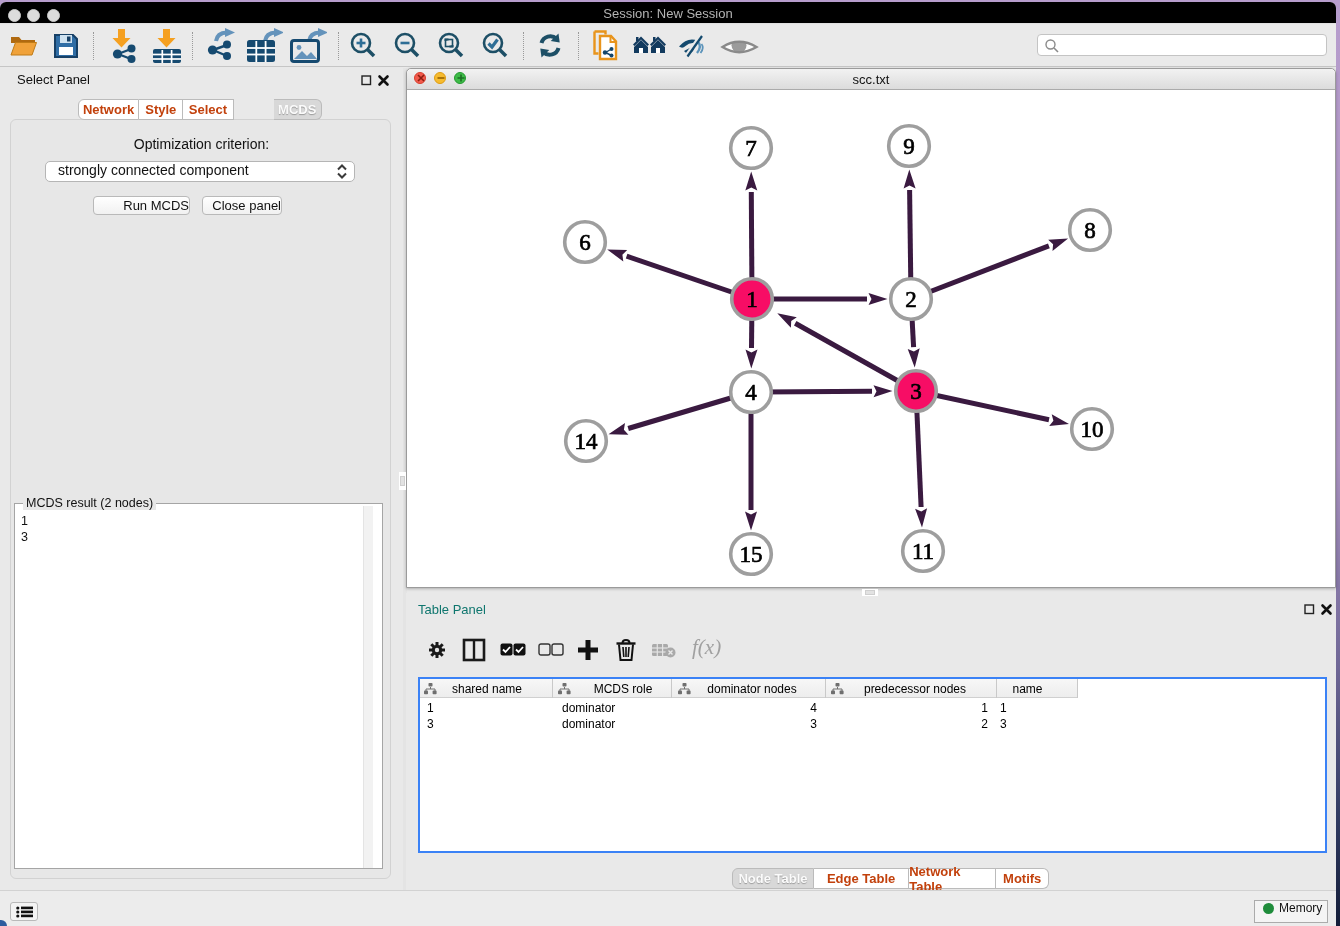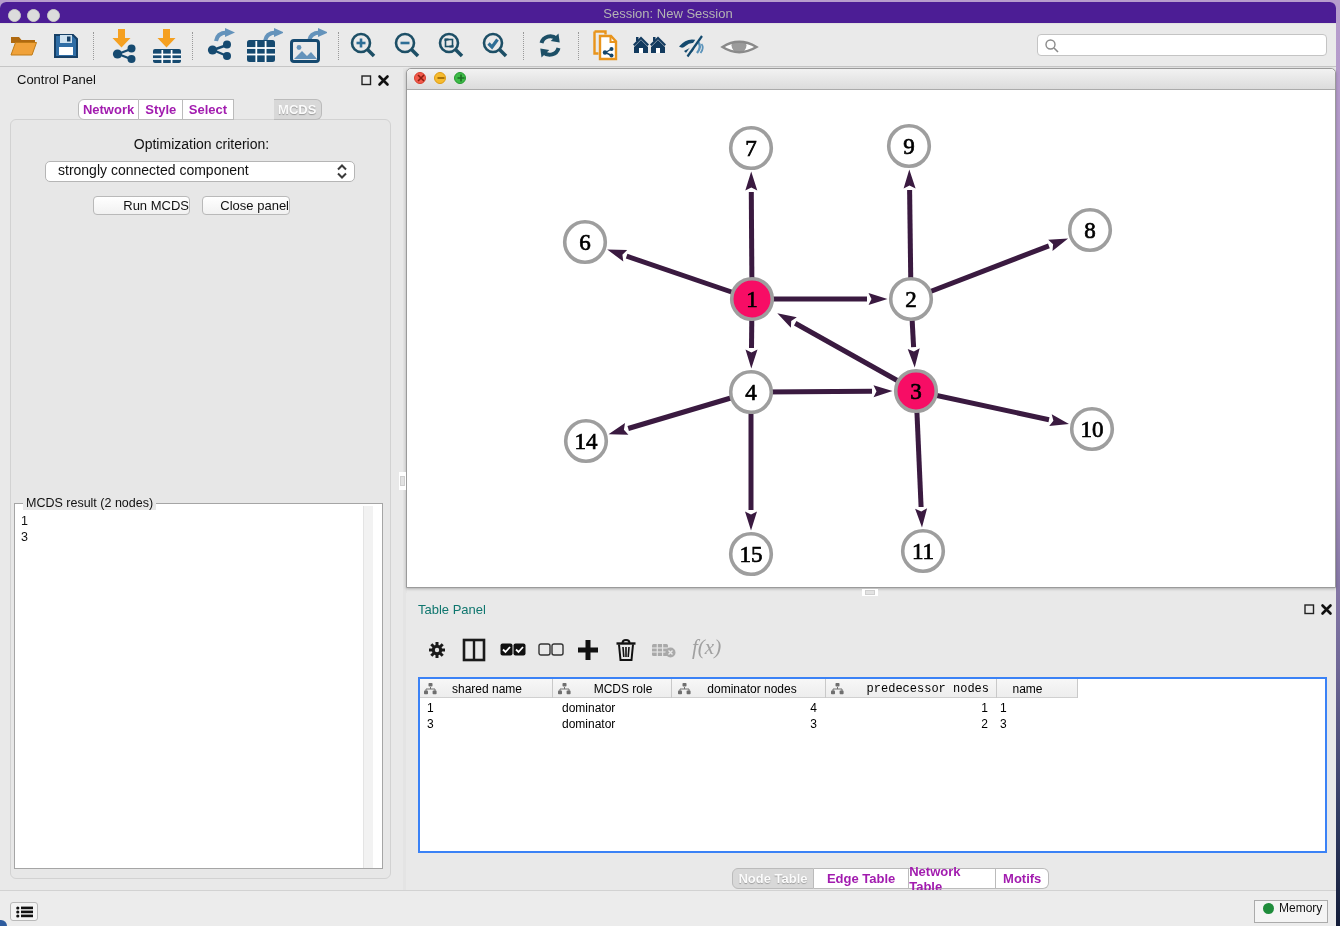--- a/index.html
+++ b/index.html
@@ -1,43 +1,43 @@
 <!DOCTYPE html>
 <html><head>
 <meta charset="utf-8">
 <style>
 * { margin:0; padding:0; box-sizing:border-box; }
 html,body { width:1340px; height:926px; overflow:hidden; font-family:"Liberation Sans",sans-serif; }
 body { background:linear-gradient(180deg,#b79dcd 0%,#a991bf 50%,#6f6796 72%,#323c63 88%,#131c38 100%); position:relative; }
 #win { position:absolute; left:0; top:2px; width:1336px; height:924px; background:#e9e9e9; border-radius:6px 6px 0 0; }
 
-#titlebar { position:absolute; left:0; top:0; width:100%; height:22px; background:#4c1d95; border-radius:6px 6px 0 0; border-bottom:1px solid #e0e0e0;}
+#titlebar { position:absolute; left:0; top:0; width:100%; height:22px; background:#000000; border-radius:6px 6px 0 0; border-bottom:1px solid #e0e0e0;}
 .tl { position:absolute; top:6.5px; width:13px; height:13px; border-radius:50%; background:#dcdcdc; border:1px solid #c9c9c9; }
 #title-text { position:absolute; top:4px; left:0; width:100%; text-align:center; font-size:13px; color:#b4b4b4; }
 
 #toolbar { position:absolute; left:0; top:23px; width:100%; height:42px; background:#eaeaea; border-bottom:1px solid #c6c6c6; }
 .sep { position:absolute; top:7px; height:28px; width:0; border-left:1px dotted #9a9a9a; }
 .ticon { position:absolute; top:6px; }
 #searchbox { position:absolute; left:1037px; top:9px; width:290px; height:22px; background:#fff; border:1px solid #c4c4c4; border-radius:4px; }
 
 #cpanel { position:absolute; left:0; top:66px; width:403px; height:822px; background:#e9e9e9; }
 #cp-head { position:absolute; left:17px; top:4px; font-size:13px; color:#111; }
 #cp-body { position:absolute; left:10px; top:51px; width:381px; height:760px; background:#e7e7e7; border:1px solid #d2d2d2; border-radius:6px; }
 .tabstrip { position:absolute; display:flex; font-size:13px; font-weight:700; }
-.tabstrip .tab { background:#fff; border:1px solid #bbb; border-left:none; color:#a21caf; display:flex; align-items:center; justify-content:center; }
+.tabstrip .tab { background:#fff; border:1px solid #bbb; border-left:none; color:#c2410c; display:flex; align-items:center; justify-content:center; }
 .tabstrip .tab.first { border-left:1px solid #bbb; border-radius:6px 0 0 6px; }
 .tabstrip .tab.last { border-radius:0 6px 6px 0; }
 .tabstrip .tab.sel { background:#d8d8d8; color:#fbfbfb; text-shadow:0 1px 1px #9a9a9a;margin-left:40px; }
 #cp-tabs { left:78px; top:31px; width:244px; height:21px; }
 #cp-tabs .tab:nth-child(1){width:73px;} #cp-tabs .tab:nth-child(2){width:53px;} #cp-tabs .tab:nth-child(3){width:60px;} #cp-tabs .tab:nth-child(4){width:58px;}
 #opt-label { position:absolute; left:0; top:68px; width:403px; text-align:center; font-size:14px; color:#111; }
 #dropdown { position:absolute; left:45px; top:93px; width:310px; height:21px; background:#fff; border:1px solid #b5b5b5; border-radius:5px; font-size:14px; color:#111; line-height:17px; padding-left:12px; }
 .btn { position:absolute; height:19px; background:linear-gradient(#ffffff,#f1f1f1); border:1px solid #b9b9b9; border-radius:4px; font-size:13px; color:#111; text-align:right; line-height:17px; }
 #btn-run { left:93px; top:128px; width:97px; }
-#btn-close { left:202px; top:128px; width:88px; }
+#btn-close { left:202px; top:128px; width:80px; }
 #mcds-box { position:absolute; left:14px; top:435px; width:369px; height:366px; background:#fff; border:1px solid #a5a5a5; }
 #mcds-label { position:absolute; left:23px; top:428px; background:#e7e7e7; padding:0 3px; font-size:12.5px; color:#111; }
 #mcds-text { position:absolute; left:21px; top:445px; font-size:12.5px; color:#111; line-height:16px; }
 #mcds-scroll { position:absolute; right:9px; top:2px; width:10px; height:362px; background:#f2f2f2; border-left:1px solid #e4e4e4; }
 
 #vsplit { position:absolute; left:403px; top:66px; width:4px; height:822px; background:#e4e4e4; }
 
 #netwin { position:absolute; left:406px; top:66px; width:930px; height:520px; background:#fff; border:1px solid #9b9b9b; border-radius:5px 5px 0 0; box-shadow:0 1px 3px rgba(0,0,0,0.25); }
 #net-titlebar { position:absolute; left:0; top:0; width:100%; height:21px; background:linear-gradient(#f2f2f2,#dcdcdc); border-bottom:1px solid #ababab; border-radius:5px 5px 0 0; }
 #net-title { position:absolute; top:3px; width:100%; text-align:center; font-size:13px; color:#111; }
@@ -228,21 +228,21 @@
       <path fill="none" stroke="#8a8a8a" stroke-width="2.4" d="M2.5 15 Q19 4.5 36.5 15 Q19 25.5 2.5 15 z"></path>
     </svg>
     <div id="searchbox">
       <svg width="16" height="16" viewBox="0 0 16 16" style="position:absolute;left:6px;top:3px;">
         <circle cx="6.5" cy="6.5" r="4.5" fill="none" stroke="#8a8a8a" stroke-width="1.4"></circle>
         <line x1="10" y1="10" x2="14" y2="14" stroke="#8a8a8a" stroke-width="1.6"></line>
       </svg>
     </div>
   </div>
   <div id="cpanel">
-    <div id="cp-head">Control Panel</div>
+    <div id="cp-head">Select Panel</div>
     <svg class="floatx" style="left:361px;top:7px;" width="11" height="11">
         <rect x="1" y="1" width="8.5" height="8.5" fill="none" stroke="#222" stroke-width="1.4"></rect>
       </svg>
     <svg class="floatx" style="left:377px;top:6px;" width="13" height="13" viewBox="0 0 13 13">
         <path stroke="#111" stroke-width="2.6" stroke-linecap="round" d="M2.5 2.5 L10.5 10.5 M10.5 2.5 L2.5 10.5"></path>
       </svg>
     <div id="cp-body"></div>
     <div class="tabstrip" id="cp-tabs">
       <div class="tab first">Network</div>
         <div class="tab">Style</div>
@@ -271,20 +271,21 @@
       <div class="mtl" style="left:47px;background:#3ebb48;border:1px solid #249a30;"></div>
       <svg style="position:absolute;left:9.5px;top:5px;" width="8" height="8" viewBox="0 0 8 8">
           <path stroke="#8c1e10" stroke-width="1.6" d="M1 1 L7 7 M7 1 L1 7"></path>
         </svg>
       <svg style="position:absolute;left:29.5px;top:5px;" width="8" height="8" viewBox="0 0 8 8">
           <line x1="0.5" y1="4" x2="7.5" y2="4" stroke="#a26c06" stroke-width="1.8"></line>
         </svg>
       <svg style="position:absolute;left:49.5px;top:5px;" width="8" height="8" viewBox="0 0 8 8">
           <path stroke="#1c7024" stroke-width="1.6" d="M4 0.5 V7.5 M0.5 4 H7.5"></path>
         </svg>
+      <div id="net-title">scc.txt</div>
     </div>
     <div id="net-canvas">
       <svg width="928" height="502" viewBox="0 0 928 502">
 <g stroke="#3a1a40" stroke-width="5">
 <line x1="345.0" y1="209.0" x2="460.0" y2="209.0"></line>
 <line x1="345.0" y1="209.0" x2="344.5" y2="258.0"></line>
 <line x1="345.0" y1="209.0" x2="219.6" y2="166.2"></line>
 <line x1="345.0" y1="209.0" x2="344.3" y2="102.0"></line>
 <line x1="504.0" y1="209.0" x2="506.6" y2="257.1"></line>
 <line x1="504.0" y1="209.0" x2="641.9" y2="155.8"></line>
@@ -434,21 +435,21 @@
           <g fill="#6f6f6f">
             <rect x="4.5" y="0" width="4" height="3.6" rx="0.8"></rect>
             <rect x="0" y="7.6" width="4" height="3.6" rx="0.8"></rect>
             <rect x="8.6" y="7.6" width="4" height="3.6" rx="0.8"></rect>
           </g>
           <path fill="none" stroke="#6f6f6f" stroke-width="1" d="M6.5 4 v2 M2 8 v-2 h9 v2"></path>
         </svg>
       <div style="position:absolute;left:24px;top:3px;width:86px;text-align:center;">shared name</div>
       <div style="position:absolute;left:155px;top:3px;width:96px;text-align:center;">MCDS role</div>
       <div style="position:absolute;left:267px;top:3px;width:130px;text-align:center;">dominator nodes</div>
-      <div style="position:absolute;left:421px;top:3px;width:148px;text-align:right;font-family:Liberation Mono, monospace;">predecessor nodes</div>
+      <div style="position:absolute;left:421px;top:3px;width:148px;text-align:center;">predecessor nodes</div>
       <div style="position:absolute;left:567px;top:3px;width:81px;text-align:center;">name</div>
       <div style="position:absolute;left:132px;top:0;width:1px;height:19px;background:#c9c9c9;"></div>
       <div style="position:absolute;left:251px;top:0;width:1px;height:19px;background:#c9c9c9;"></div>
       <div style="position:absolute;left:405px;top:0;width:1px;height:19px;background:#c9c9c9;"></div>
       <div style="position:absolute;left:576px;top:0;width:1px;height:19px;background:#c9c9c9;"></div>
       <div style="position:absolute;left:657px;top:0;width:1px;height:19px;background:#c9c9c9;"></div>
 
       <div style="position:absolute;left:7px;top:22px;">1</div>
       <div style="position:absolute;left:142px;top:22px;">dominator</div>
       <div style="position:absolute;left:300px;top:22px;width:97px;text-align:right;">4</div>

